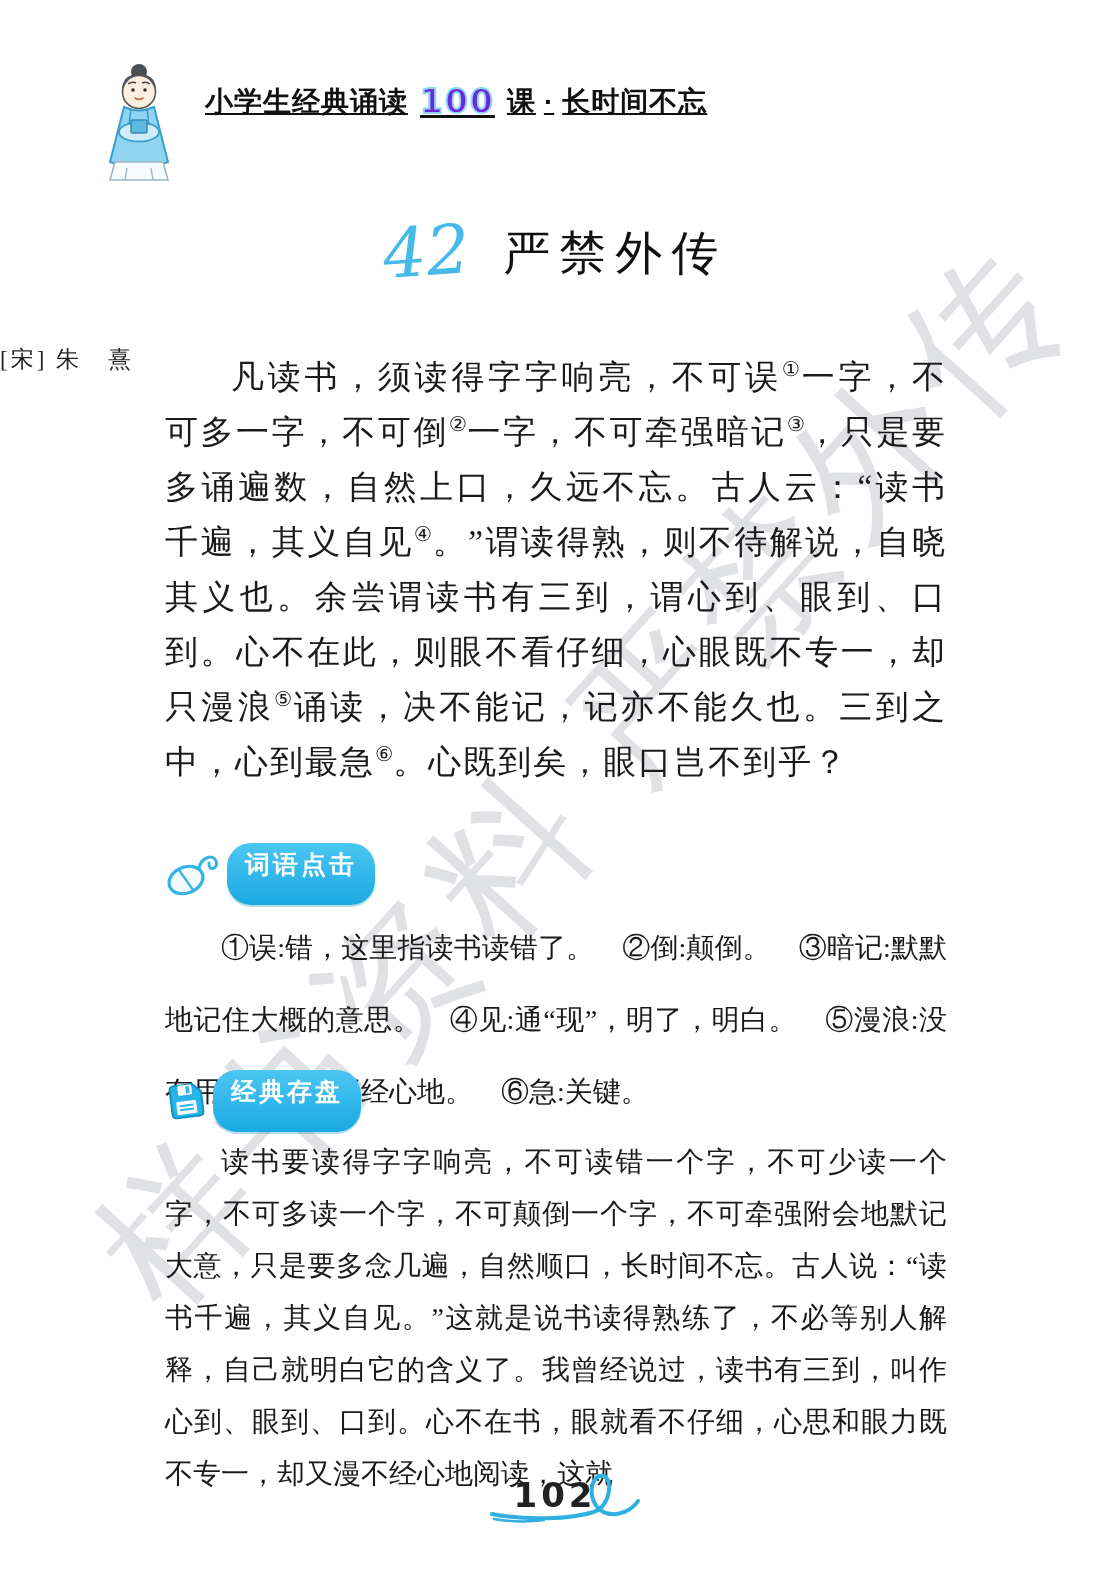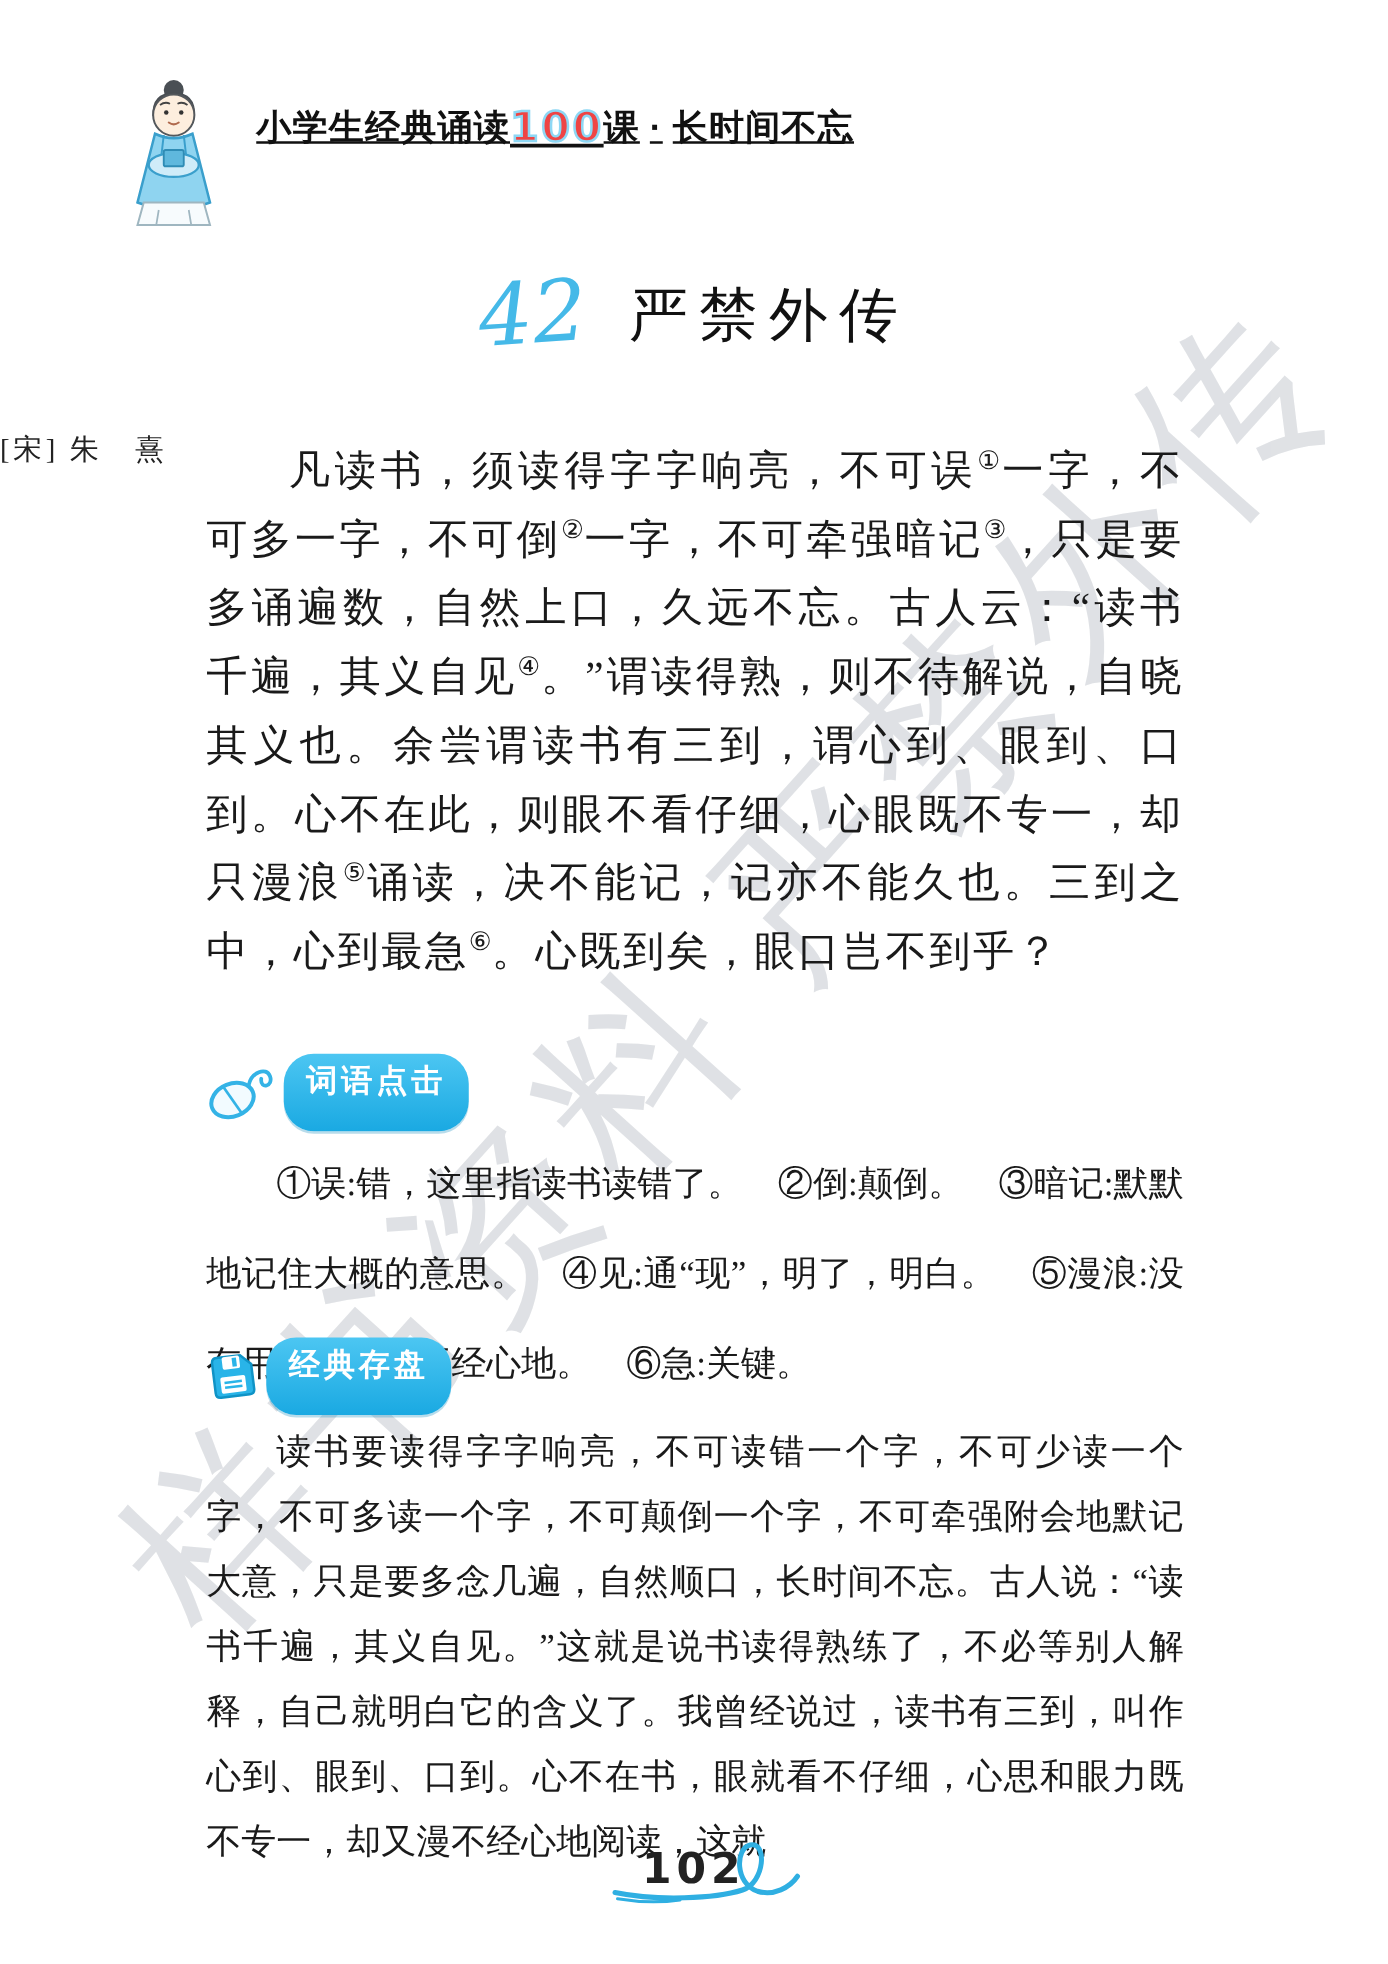--- a/index.html
+++ b/index.html
@@ -17,21 +17,21 @@
   }
   
   .header{position:absolute;left:95px;top:62px;z-index:2;display:flex;align-items:flex-start;}
   .mascot{width:96px;height:124px;flex:0 0 auto;margin-right:14px;}
   .header-title{
     font-family:"Liberation Sans",sans-serif;font-size:28px;font-weight:600;
     color:#111;margin-top:20px;letter-spacing:1px;display:flex;align-items:center;text-decoration:underline;
   }
   .header-num{
     font-family:"DejaVu Sans",sans-serif;font-weight:bold;font-size:33px;
-    color:#ef4444;-webkit-text-stroke:2px #8ed7f4;letter-spacing:2px;margin:0 0;
+    color:#6d28d9;-webkit-text-stroke:2px #8ed7f4;letter-spacing:2px;margin:0 12px;
   }
   .header-dot{margin:0 8px;}
   
   .title-row{position:absolute;left:0;top:212px;width:100%;text-align:center;z-index:2;}
   .lesson-number{
     display:inline-block;font-family:"DejaVu Serif",serif;font-style:italic;
     font-size:68px;color:#45b9e8;margin-right:34px;vertical-align:-6px;
     transform:rotate(-4deg);
   }
   .lesson-title{

